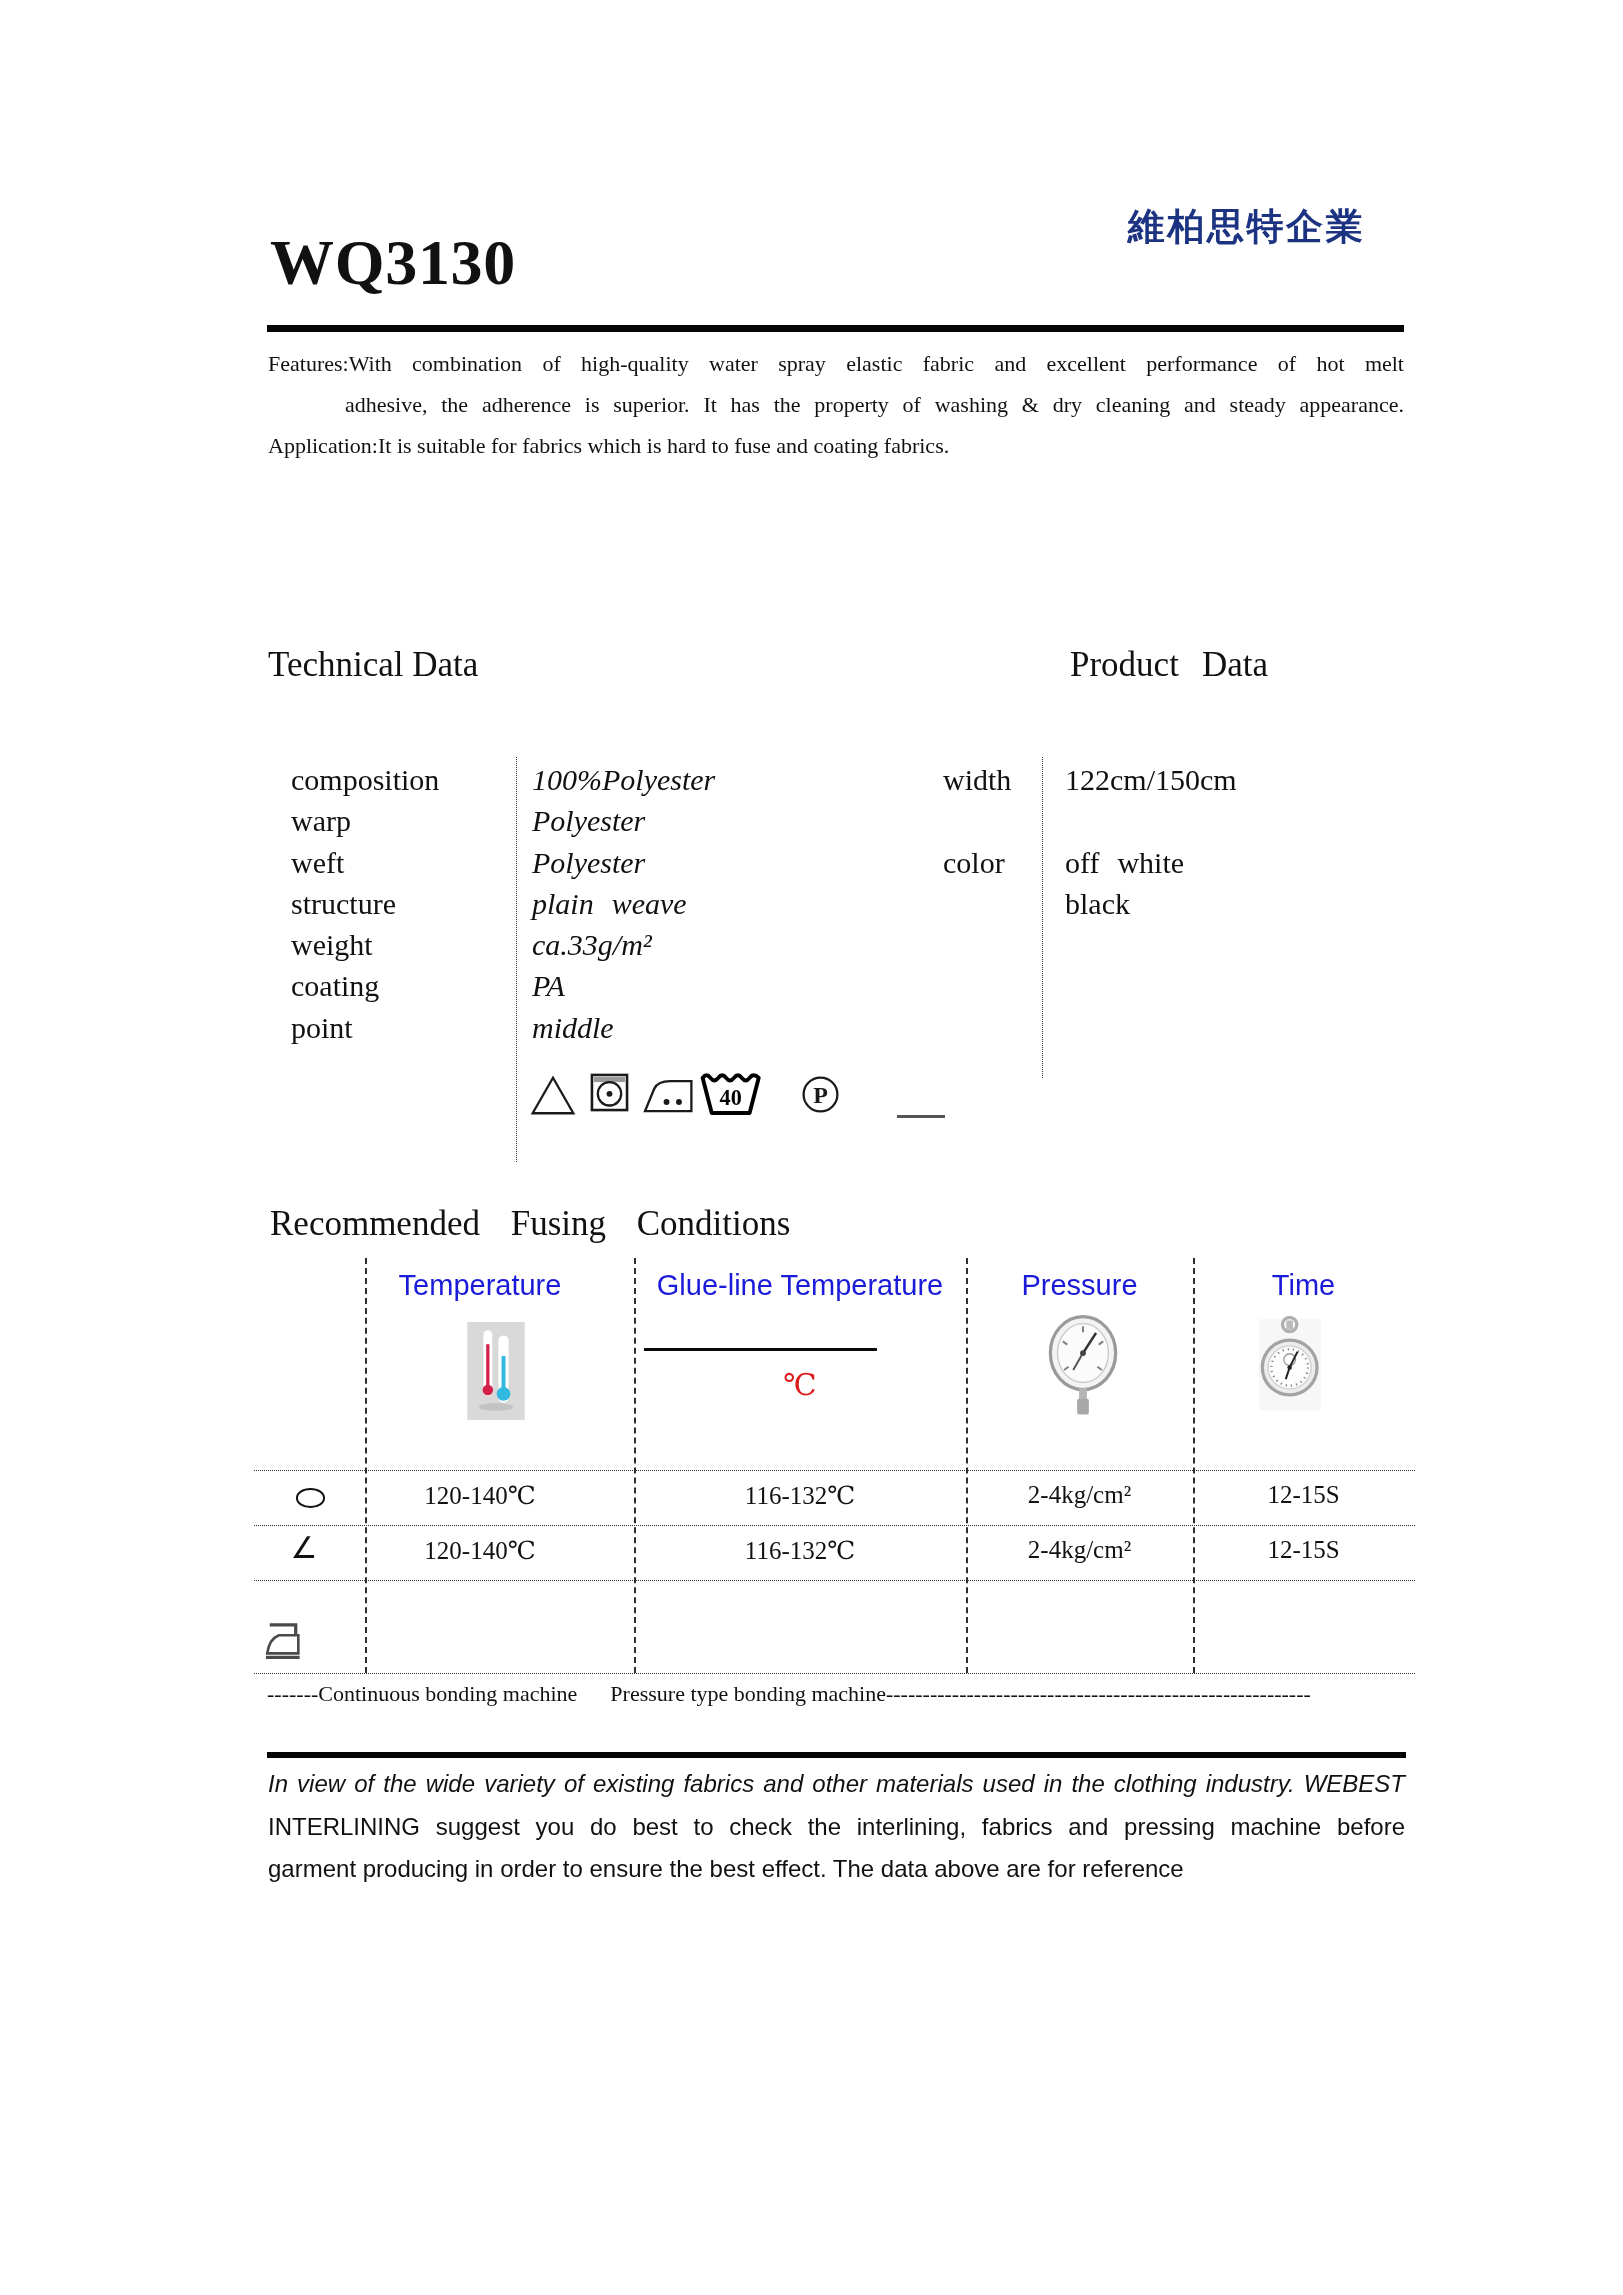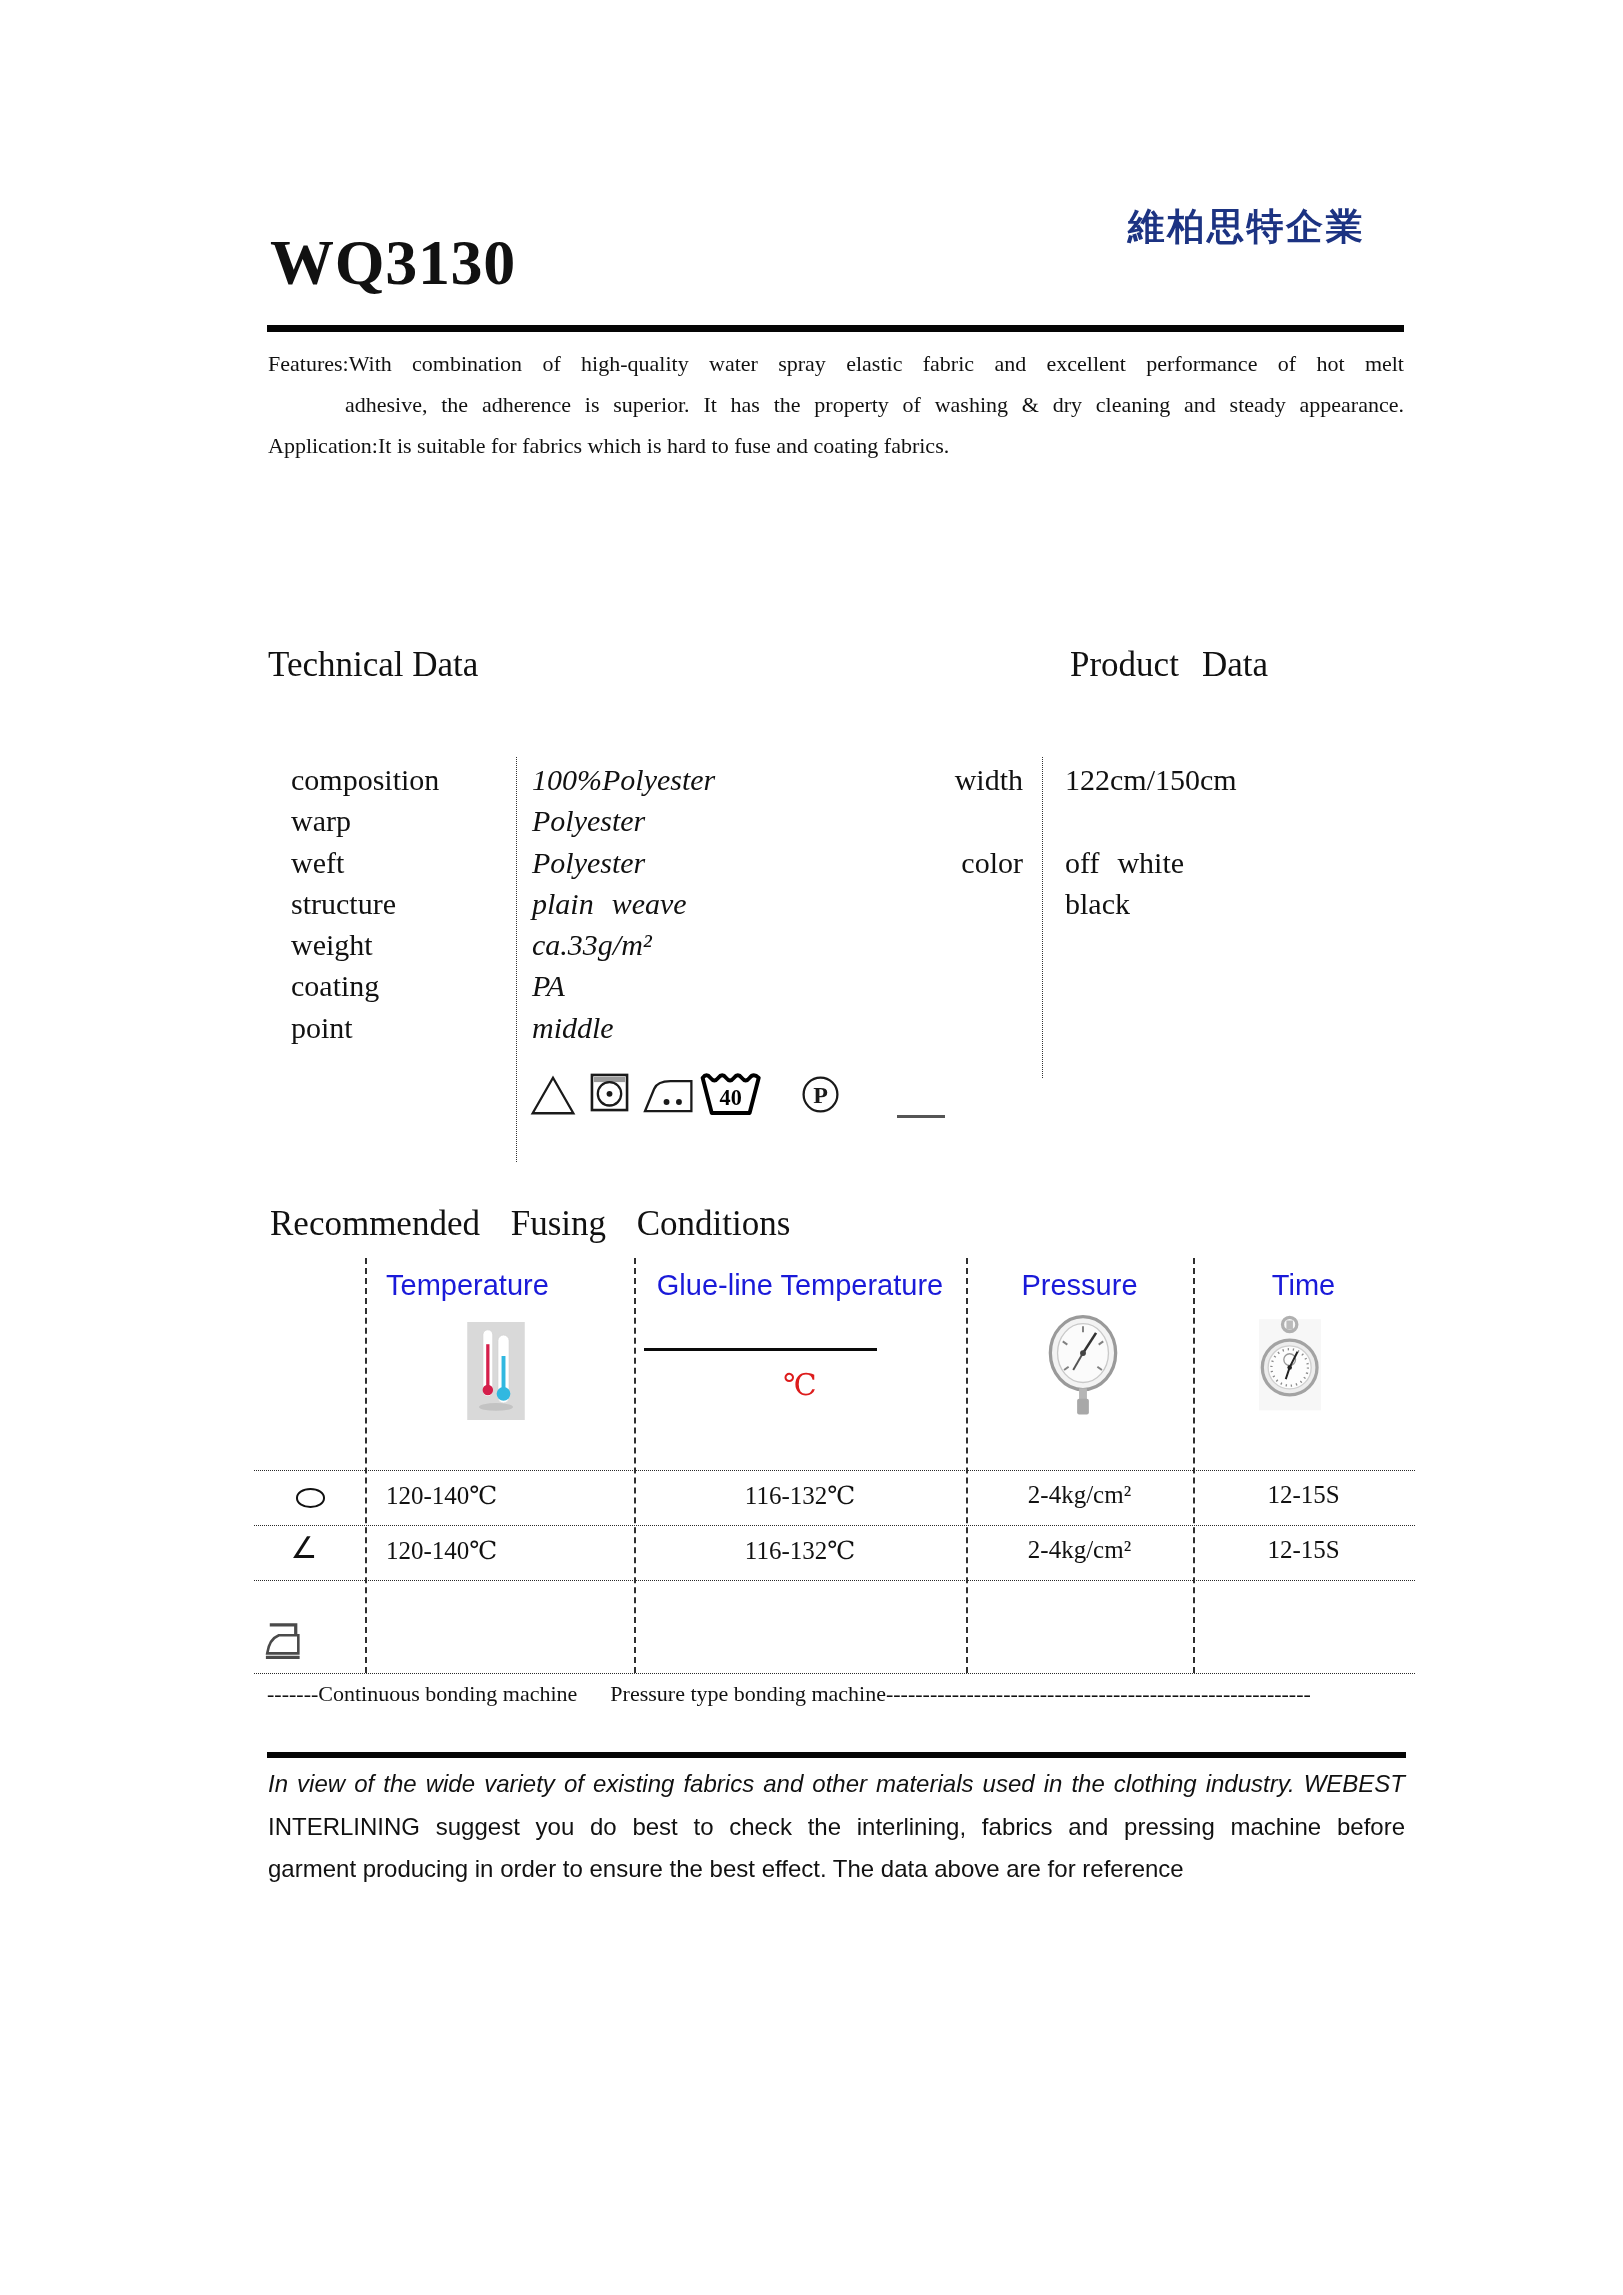--- a/index.html
+++ b/index.html
@@ -33,33 +33,33 @@
   .fuse-h { left:270px; top:1204px; word-spacing:22px; }
 
   
   .dotv { border-left:1.3px dotted #333; width:0; }
   .tech-vline { left:516px; top:757px; height:405px; }
   .prod-vline { left:1042px; top:757px; height:321px; }
   .cell { font-size:30px; white-space:nowrap; }
   .gap { word-spacing:10.5px; }
   .t-label { left:291px; }
   .t-value { left:532px;font-style:italic; }
-  .p-label { left:913px; width:110px; text-align:right; }
+  .p-label { left:943px; width:110px; text-align:left; }
   .p-value { left:1065px; }
 
   
   .care { position:absolute; }
   .blank-line { left:897px; top:1115px; width:48px; height:2.6px; background:#555; }
 
   
   .dashv { border-left:2px dashed #2e2e2e; width:0; top:1258px; height:415px; }
   .v1 { left:365px; } .v2 { left:634px; } .v3 { left:966px; } .v4 { left:1193px; }
   .doth { border-top:1.3px dotted #2a2a2a; height:0; left:254px; width:1161px; }
   .hl1 { top:1470px; } .hl2 { top:1525px; } .hl3 { top:1580px; } .hl4 { top:1673px; }
-  .c1 { left:386px; width:270px; text-align:left; }
+  .c1 { left:345px; width:270px; text-align:center; }
   .c2 { left:634px; width:332px; text-align:center; }
   .c3 { left:966px; width:227px; text-align:center; }
   .c4 { left:1193px; width:221px; text-align:center; }
   .colhead { top:1269px; font-family:"Liberation Sans","DejaVu Sans",sans-serif;
              font-size:29px; color:#1a1ad9; white-space:nowrap; }
   .glue-underline { left:644px; top:1348px; width:233px; height:2.6px; background:#0a0a0a; }
   .glue-unit { top:1367px; font-size:30px; color:#dd1c1c; }
   .rowval { font-size:25px; white-space:nowrap; }
   .r1 { top:1481px; } .r2 { top:1536px; }
   .circle-sym { left:296px; top:1488px; width:29px; height:19.6px;

